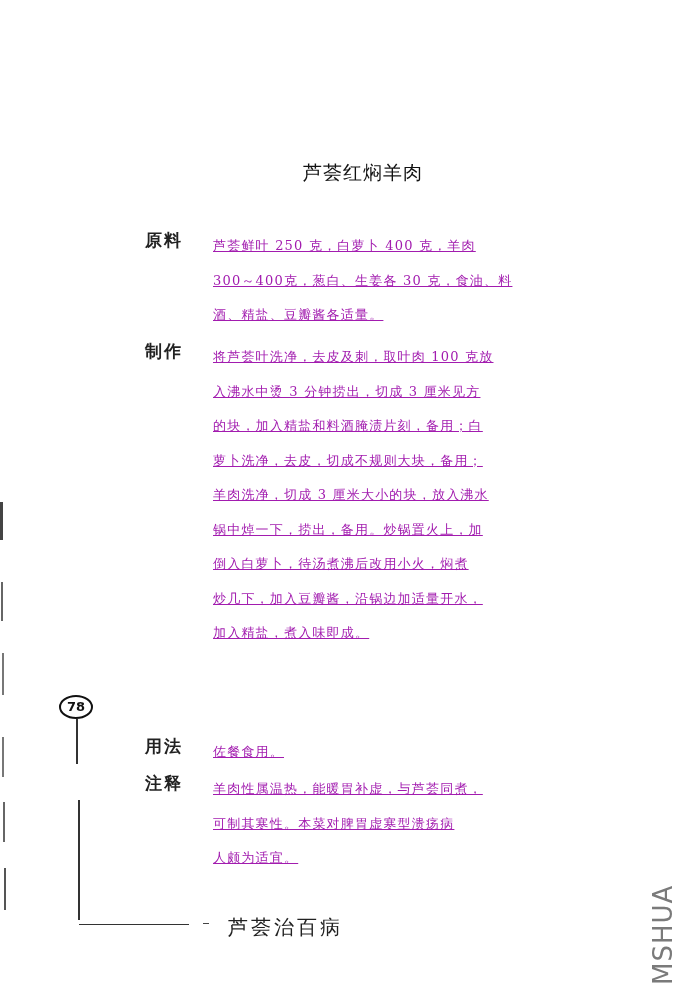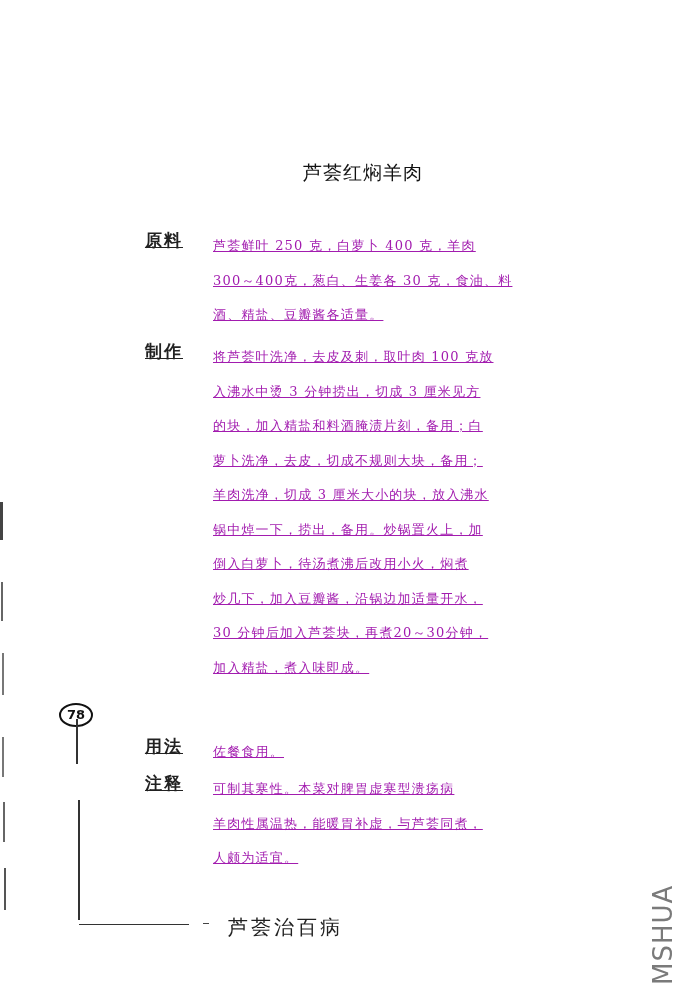--- a/index.html
+++ b/index.html
@@ -8,32 +8,31 @@
       font-family: "DejaVu Serif", "Liberation Serif", serif; color: #1a1a1a;
     }
     .title {
       position: absolute; top: 160px; left: 0; width: 686px; text-align: center;
       font-family: "DejaVu Sans", sans-serif; font-size: 19px; letter-spacing: 1px; color: #111; margin-left: 20px;
     }
     .section { position: absolute; left: 145px; width: 450px; }
     .label {
       position: absolute; left: 0; top: 0; font-size: 17px; font-weight: bold; letter-spacing: 2px;
       color: #222;
-      text-decoration: underline;
     }
     .body-text {
       position: absolute; left: 68px; top: 0; width: 380px; font-size: 13px; line-height: 34.5px;
       letter-spacing: 1.2px; color: #a21caf; text-decoration: underline;
     }
     .body-text .line { display: block; white-space: nowrap; height: 34.5px; }
     .page-num {
       position: absolute; left: 59px; top: 695px; width: 34px; height: 24px; border: 2px solid #111;
       border-radius: 50%; font-family: "DejaVu Sans", sans-serif; font-weight: bold; font-size: 13px;
       text-align: center; line-height: 24px; color: #111; box-sizing: border-box;
-      display:flex;align-items:center;justify-content:center;margin-top:8px;
+      display:flex;align-items:center;justify-content:center;
     }
     .vline { position: absolute; background: #333; width: 2px; }
     .hline { position: absolute; height: 1px; background: #333; }
     .footer-text {
       position: absolute; left: 228px; top: 914px; font-family: "DejaVu Sans", sans-serif;
       font-size: 20px; letter-spacing: 3px; color: #222;
     }
     .footer-dash { position: absolute; left: 203px; top: 923px; width: 6px; height: 1px; background:#444; }
     .edge-mark { position: absolute; width: 3px; background: #444; }
     .watermark {
@@ -60,37 +59,36 @@
     <div class="label">制作</div>
     <div class="body-text">
       <span class="line">将芦荟叶洗净，去皮及刺，取叶肉 100 克放</span>
       <span class="line">入沸水中烫 3 分钟捞出，切成 3 厘米见方</span>
       <span class="line">的块，加入精盐和料酒腌渍片刻，备用；白</span>
       <span class="line">萝卜洗净，去皮，切成不规则大块，备用；</span>
       <span class="line">羊肉洗净，切成 3 厘米大小的块，放入沸水</span>
       <span class="line">锅中焯一下，捞出，备用。炒锅置火上，加</span>
       <span class="line">倒入白萝卜，待汤煮沸后改用小火，焖煮</span>
       <span class="line">炒几下，加入豆瓣酱，沿锅边加适量开水，</span>
-      <span class="line">30 分钟后加入芦荟块，再煮20～30分钟，</span>
       <span class="line">加入精盐，煮入味即成。</span>
     </div>
   </div>
 
   <div class="section" style="top:735px;">
     <div class="label">用法</div>
     <div class="body-text">
       <span class="line">佐餐食用。</span>
     </div>
   </div>
 
   <div class="section" style="top:772px;">
     <div class="label">注释</div>
     <div class="body-text">
+      <span class="line">羊肉性属温热，能暖胃补虚，与芦荟同煮，</span>
       <span class="line">可制其寒性。本菜对脾胃虚寒型溃疡病</span>
-      <span class="line">羊肉性属温热，能暖胃补虚，与芦荟同煮，</span>
       <span class="line">人颇为适宜。</span>
     </div>
   </div>
 
   <div class="page-num">78</div>
   <div class="vline" style="left:76px; top:719px; width:1.5px; height:45px;"></div>
   <div class="vline" style="left:78px; top:800px; width:1.5px; height:120px;"></div>
   <div class="hline" style="left:79px; top:924px; width:110px;"></div>
   <div class="footer-dash"></div>
   <div class="footer-text">芦荟治百病</div>

